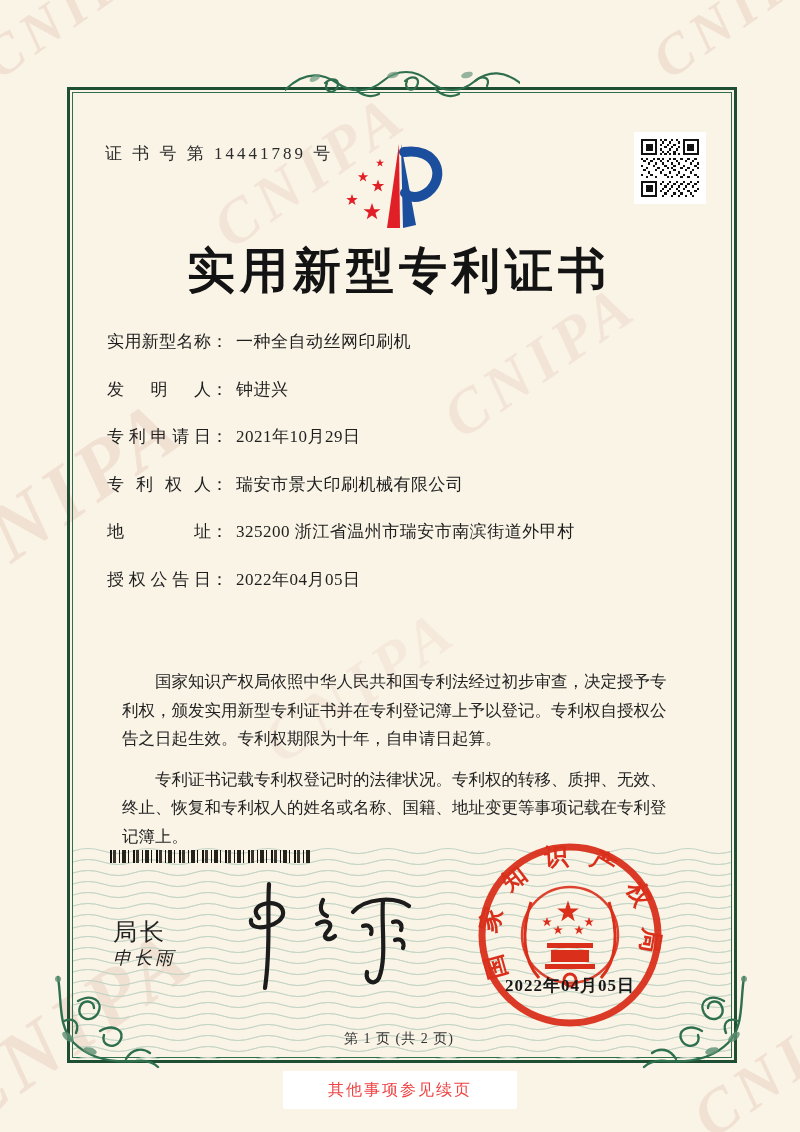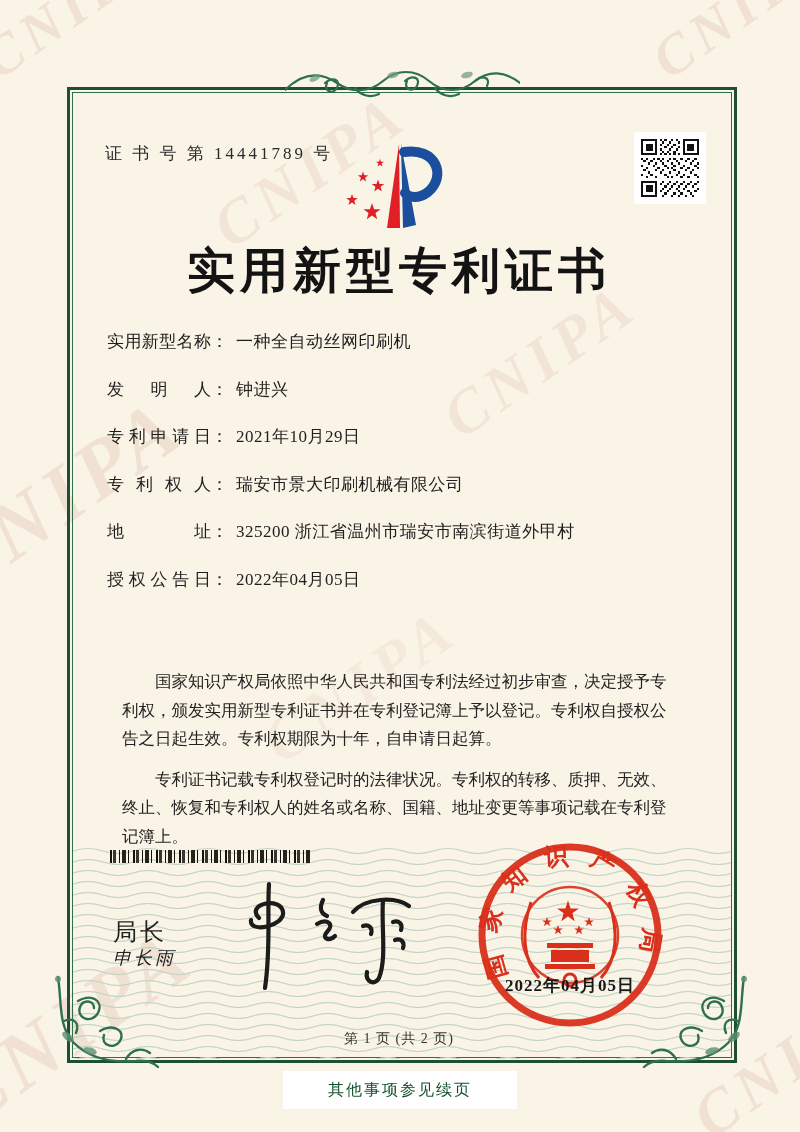--- a/index.html
+++ b/index.html
@@ -87,21 +87,21 @@
     text-align:center;font-size:17px;font-weight:bold;color:#181818;
     letter-spacing:1px;z-index:3;
   }
   .pageinfo{
     position:absolute;left:67px;top:1030px;width:664px;
     text-align:center;font-size:14px;color:#333;z-index:2;letter-spacing:1px;
   }
   .continuation{
     position:absolute;left:283px;top:1071px;width:234px;height:38px;
     background:#ffffff;text-align:center;line-height:38px;
-    font-size:16px;color:#14532d;letter-spacing:2px;z-index:2;
+    font-size:16px;color:#ef4444;letter-spacing:2px;z-index:2;
   }
 </style>
 </head>
 <body>
 
 <svg width="0" height="0" style="position:absolute" aria-hidden="true">
   <defs>
     <path id="star" d="M0,-6 L1.4,-1.9 L5.7,-1.9 L2.3,0.7 L3.5,4.9 L0,2.4 L-3.5,4.9 L-2.3,0.7 L-5.7,-1.9 L-1.4,-1.9 Z"></path>
     <pattern id="wv" width="120" height="11" patternUnits="userSpaceOnUse">
       <path d="M0 6 Q15 1 30 6 T60 6 T90 6 T120 6" fill="none" stroke="#c2d4c4" stroke-width="1"></path>

